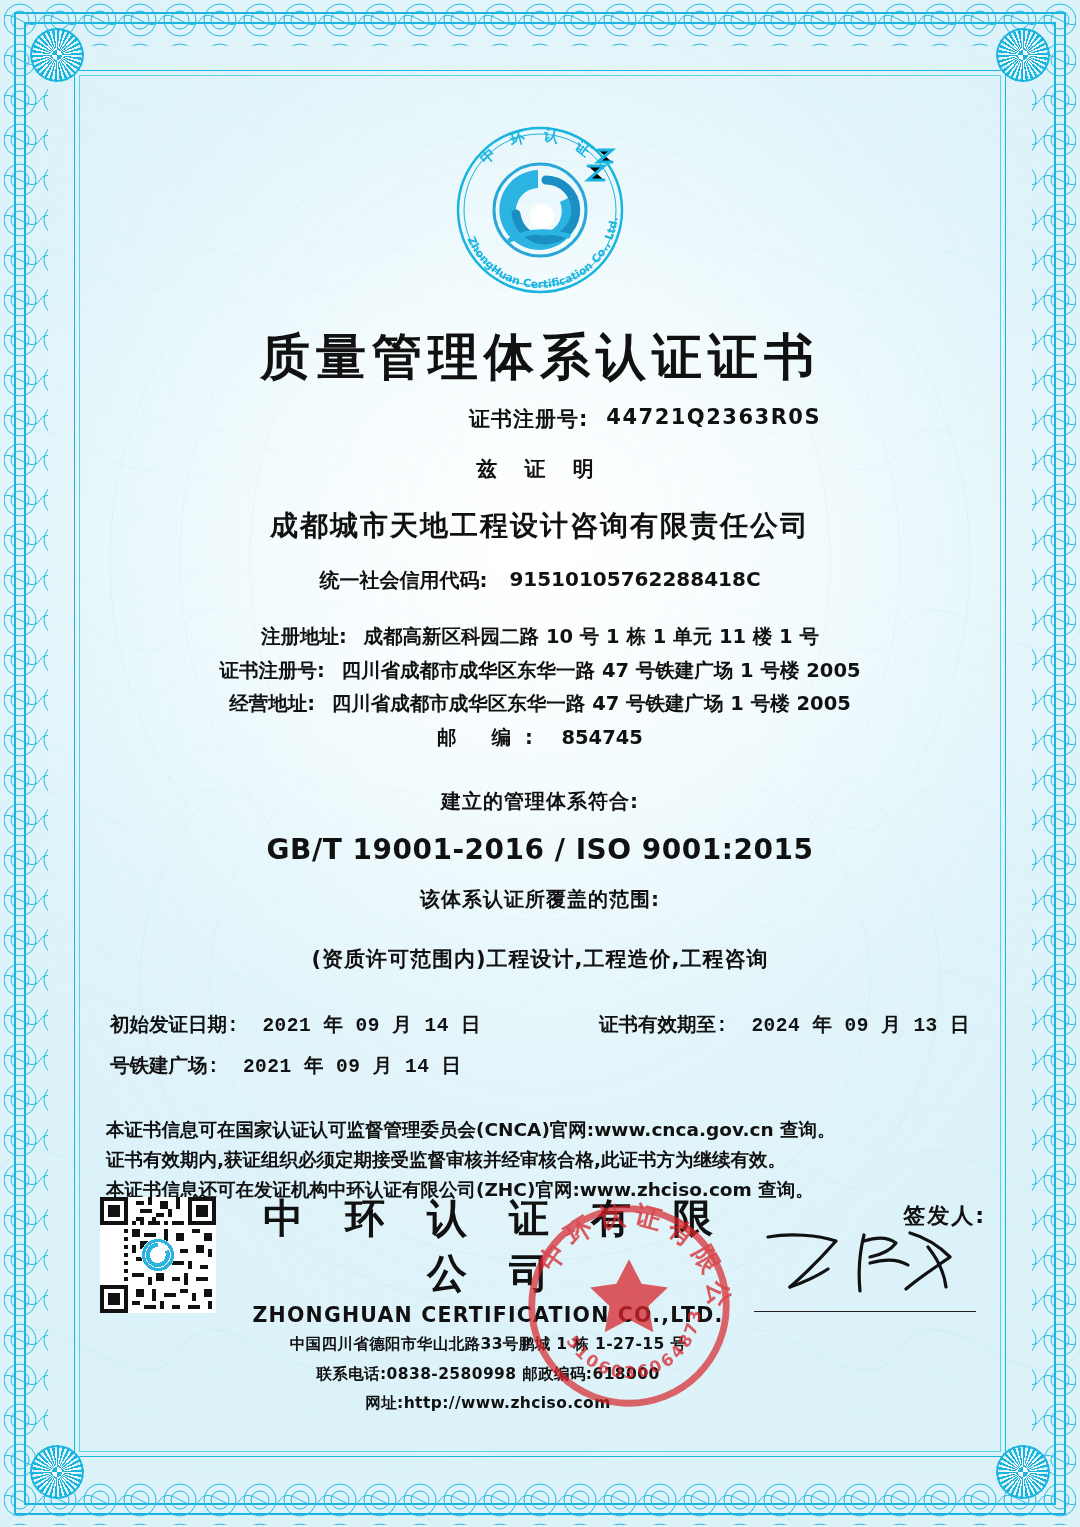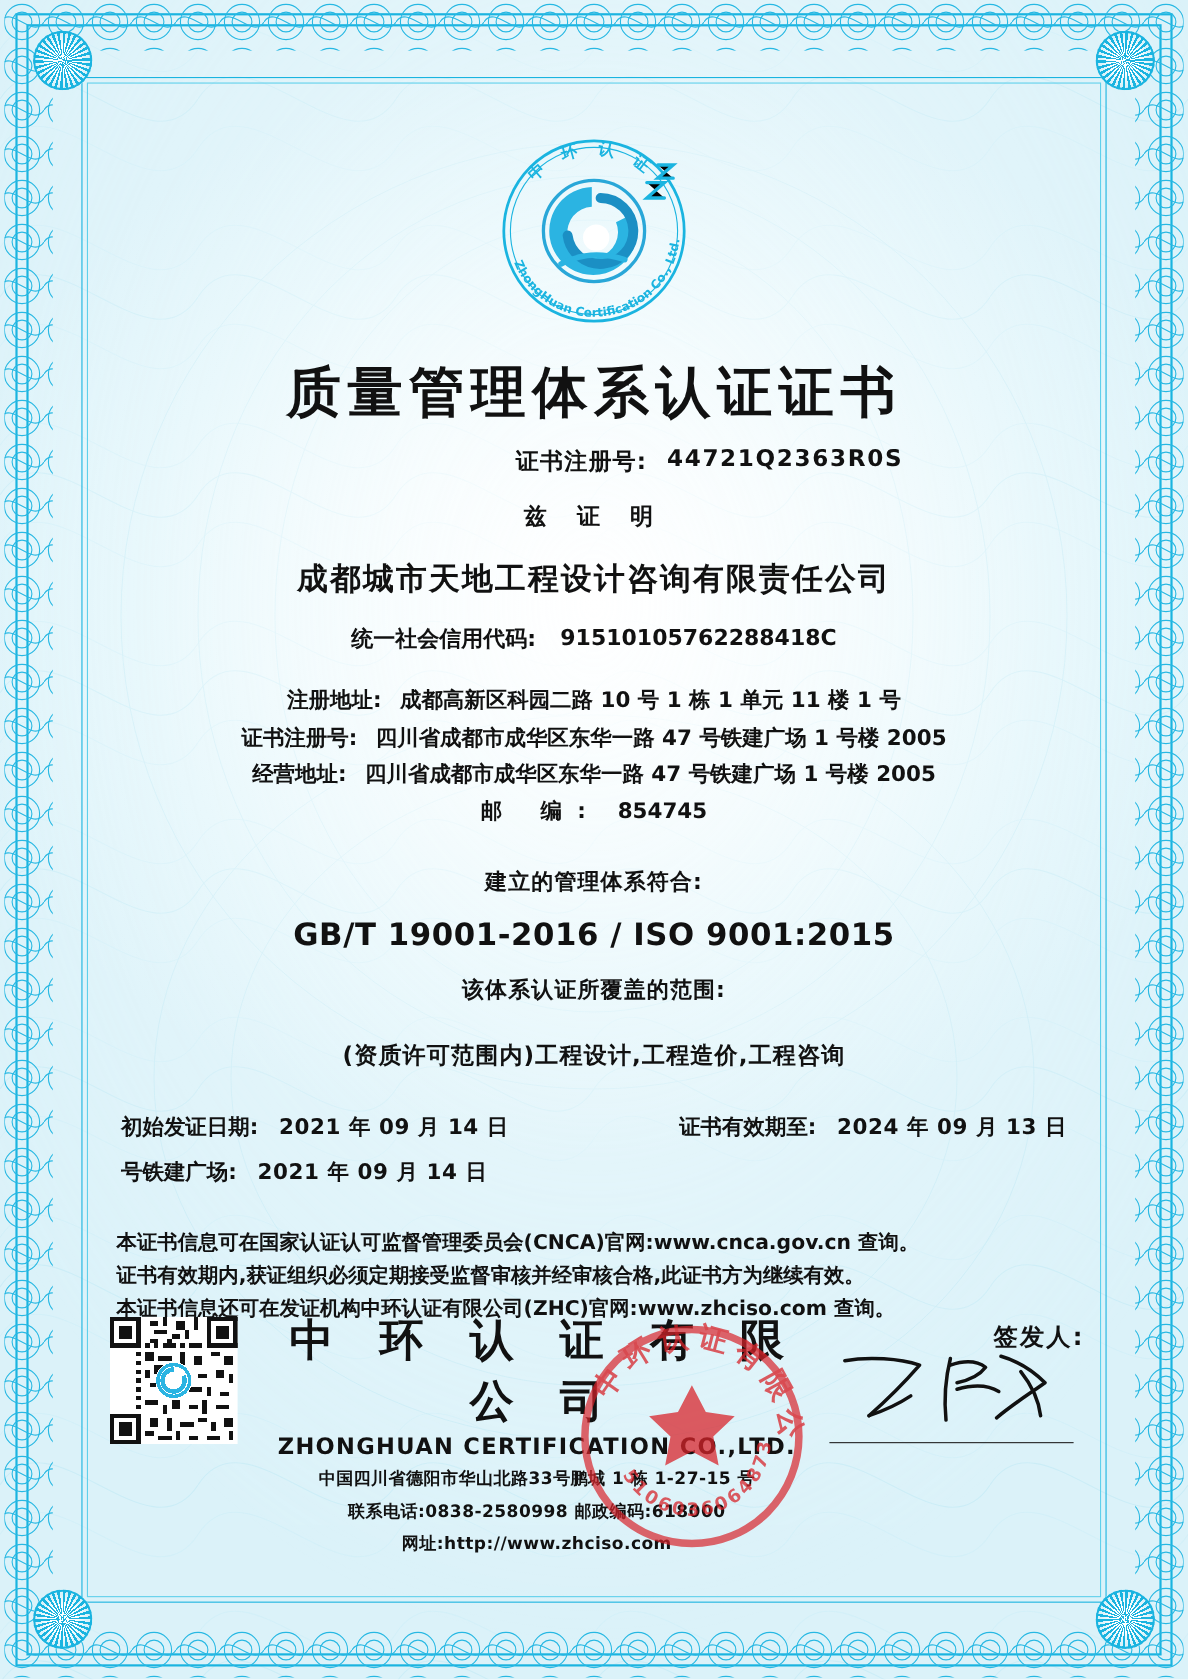--- a/index.html
+++ b/index.html
@@ -174,21 +174,21 @@
     font-size: 19.5px;
     font-weight: bold;
     text-align: left;
     padding: 0 20px;
   }
   .dates-row {
     display: flex;
     justify-content: space-between;
     margin-bottom: 14px;
   }
-  .date-item { white-space: nowrap; }
+  .date-item { white-space: nowrap; font-family: Liberation Mono, monospace; }
   .date-item .lbl { margin-right: 12px; }
   .date-item .val { letter-spacing: .5px; }
 
   
   .notes {
     margin-top: 36px;
     font-size: 18.5px;
     font-weight: bold;
     line-height: 1.62;
     text-align: left;

